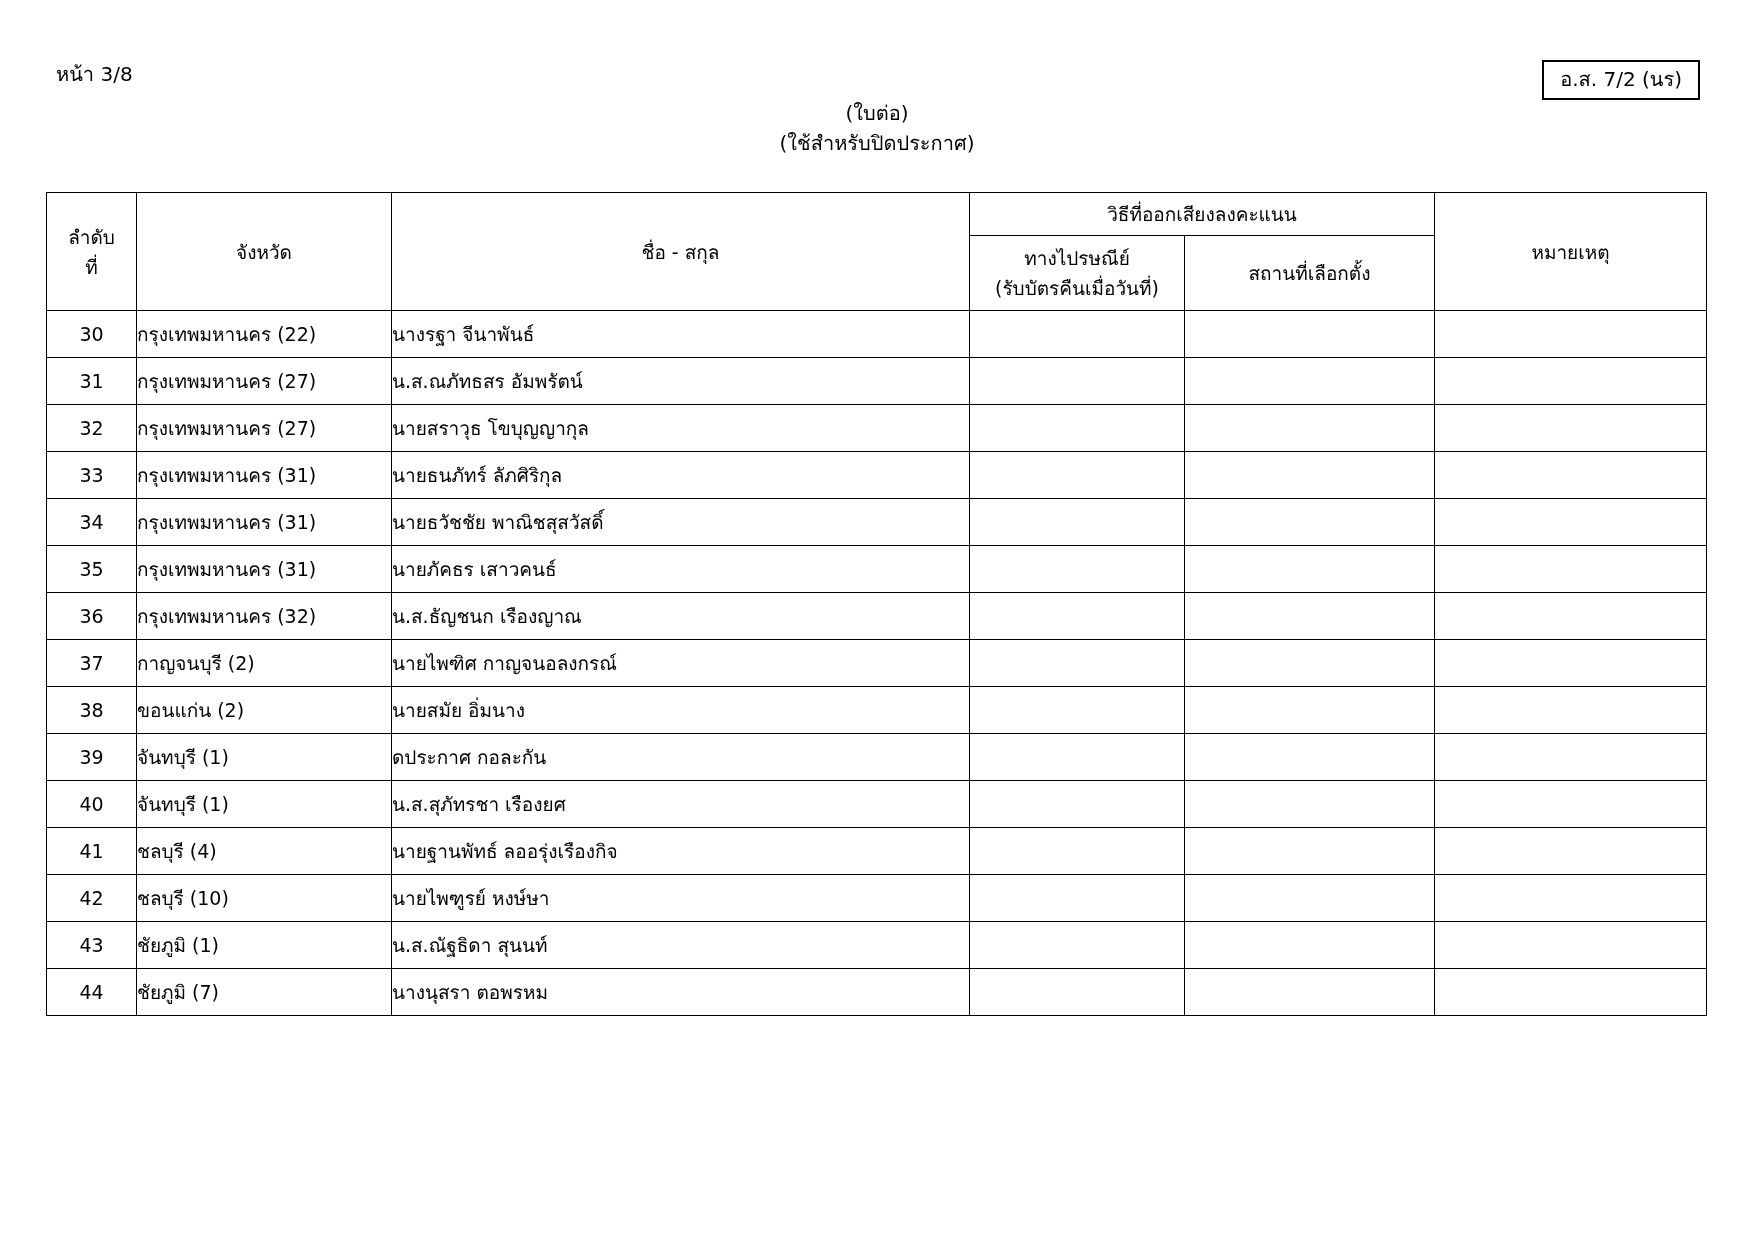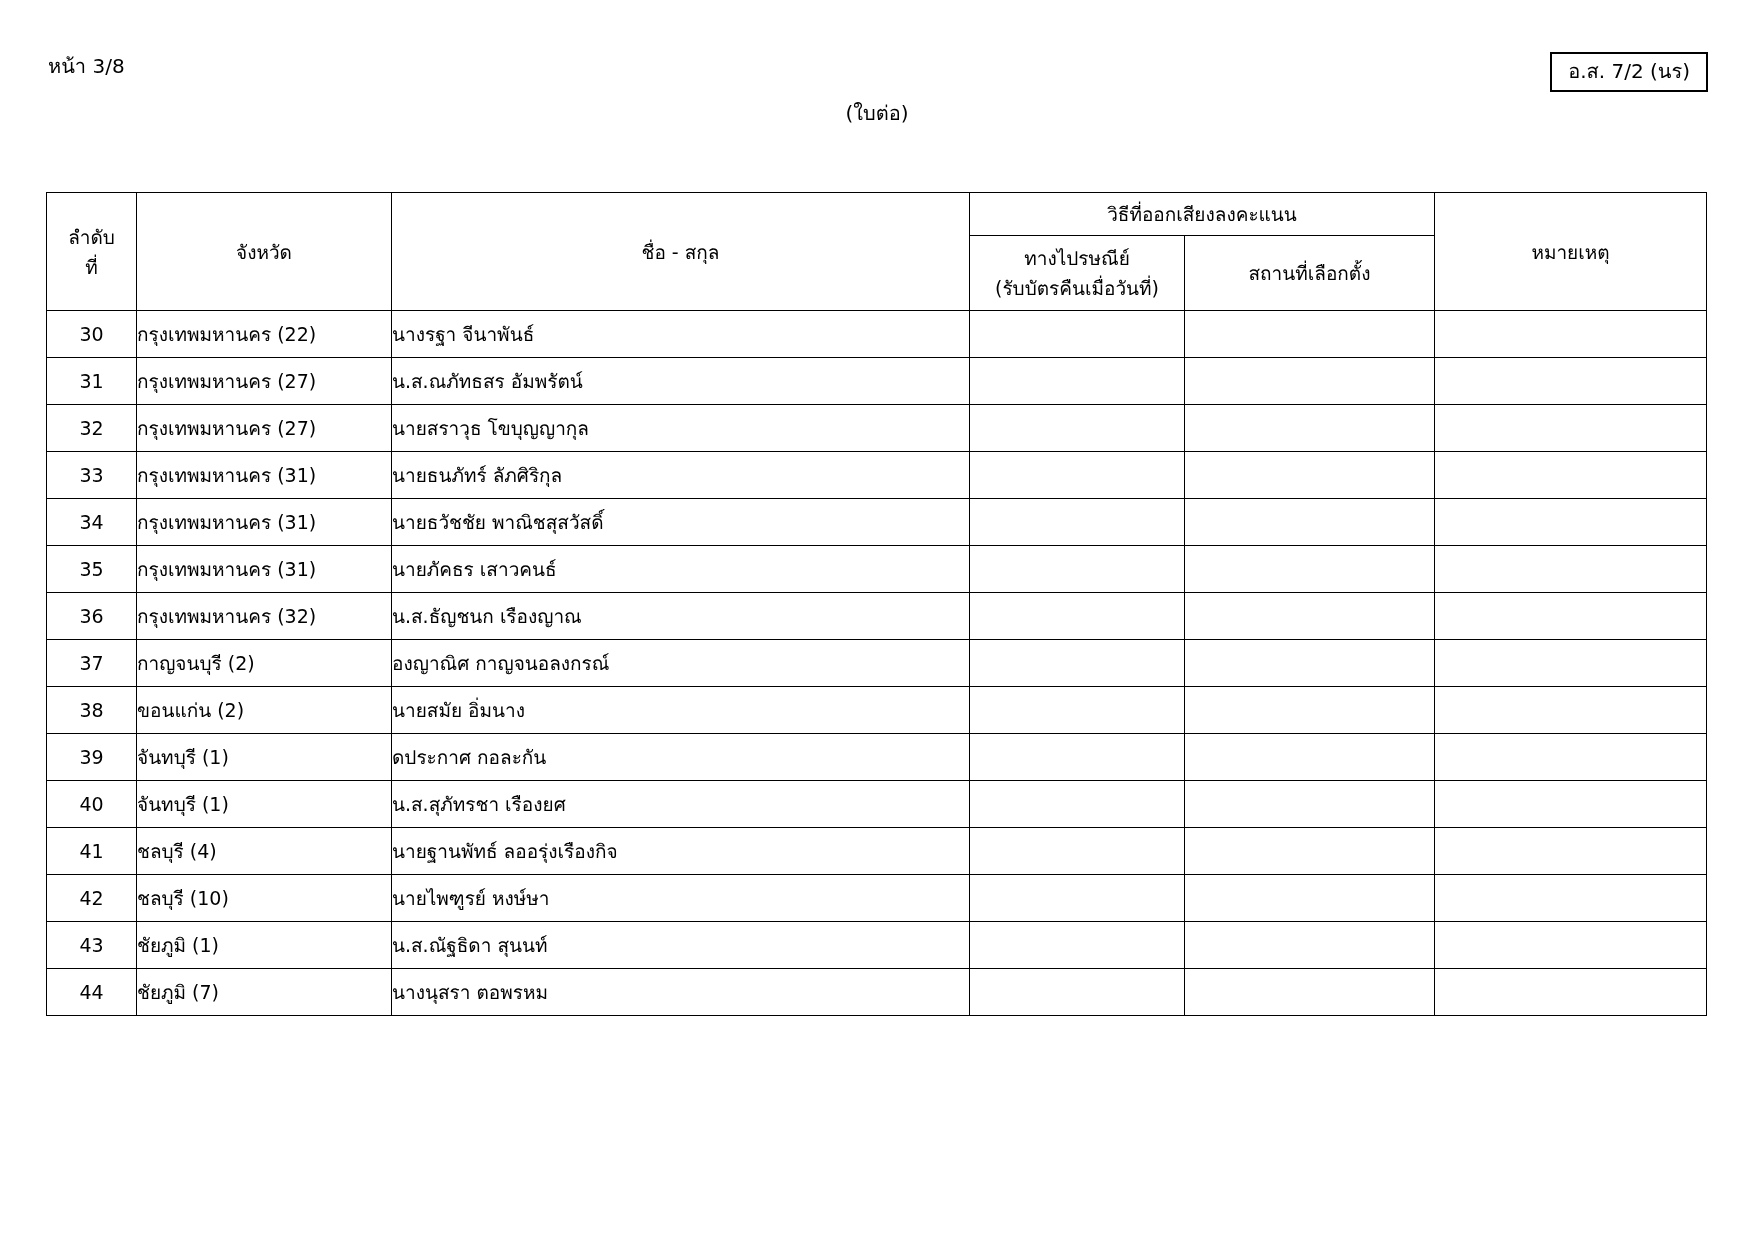--- a/index.html
+++ b/index.html
@@ -13,21 +13,21 @@
     font-family: "DejaVu Sans", "Liberation Sans", sans-serif;
     color: #000000;
     position: relative;
     overflow: hidden;
   }
   .page {
     position: relative;
     width: 1754px;
     height: 1241px;
     box-sizing: border-box;
-    padding: 0;
+    padding: 8px;
   }
 
   
   .top-band {
     position: relative;
     height: 96px;
   }
   .page-number {
     position: absolute;
     left: 48px;
@@ -127,20 +127,21 @@
 
 <div class="page">
 
   <div class="top-band">
     <div class="page-number">หน้า 3/8</div>
     <div class="form-code-box">อ.ส. 7/2 (นร)</div>
   </div>
 
   <div class="titles">
     <div class="title-line">(ใบต่อ)</div>
+    <div class="title-line">(ใช้สำหรับปิดประกาศ)</div>
   </div>
 
   <div class="table-wrap">
     <table class="reg">
       <colgroup>
         <col class="c-no">
         <col class="c-prov">
         <col class="c-name">
         <col class="c-postal">
         <col class="c-station">
@@ -228,21 +229,21 @@
             <td class="num">36</td>
             <td class="prov">กรุงเทพมหานคร (32)</td>
             <td class="pname">น.ส.ธัญชนก เรืองญาณ</td>
             <td class="blank"></td>
             <td class="blank"></td>
             <td class="blank"></td>
           </tr>
           <tr>
             <td class="num">37</td>
             <td class="prov">กาญจนบุรี (2)</td>
-            <td class="pname">องญาณิศ กาญจนอลงกรณ์</td>
+            <td class="pname">นายไพฑิศ กาญจนอลงกรณ์</td>
             <td class="blank"></td>
             <td class="blank"></td>
             <td class="blank"></td>
           </tr>
           <tr>
             <td class="num">38</td>
             <td class="prov">ขอนแก่น (2)</td>
             <td class="pname">นายสมัย อิ่มนาง</td>
             <td class="blank"></td>
             <td class="blank"></td>

